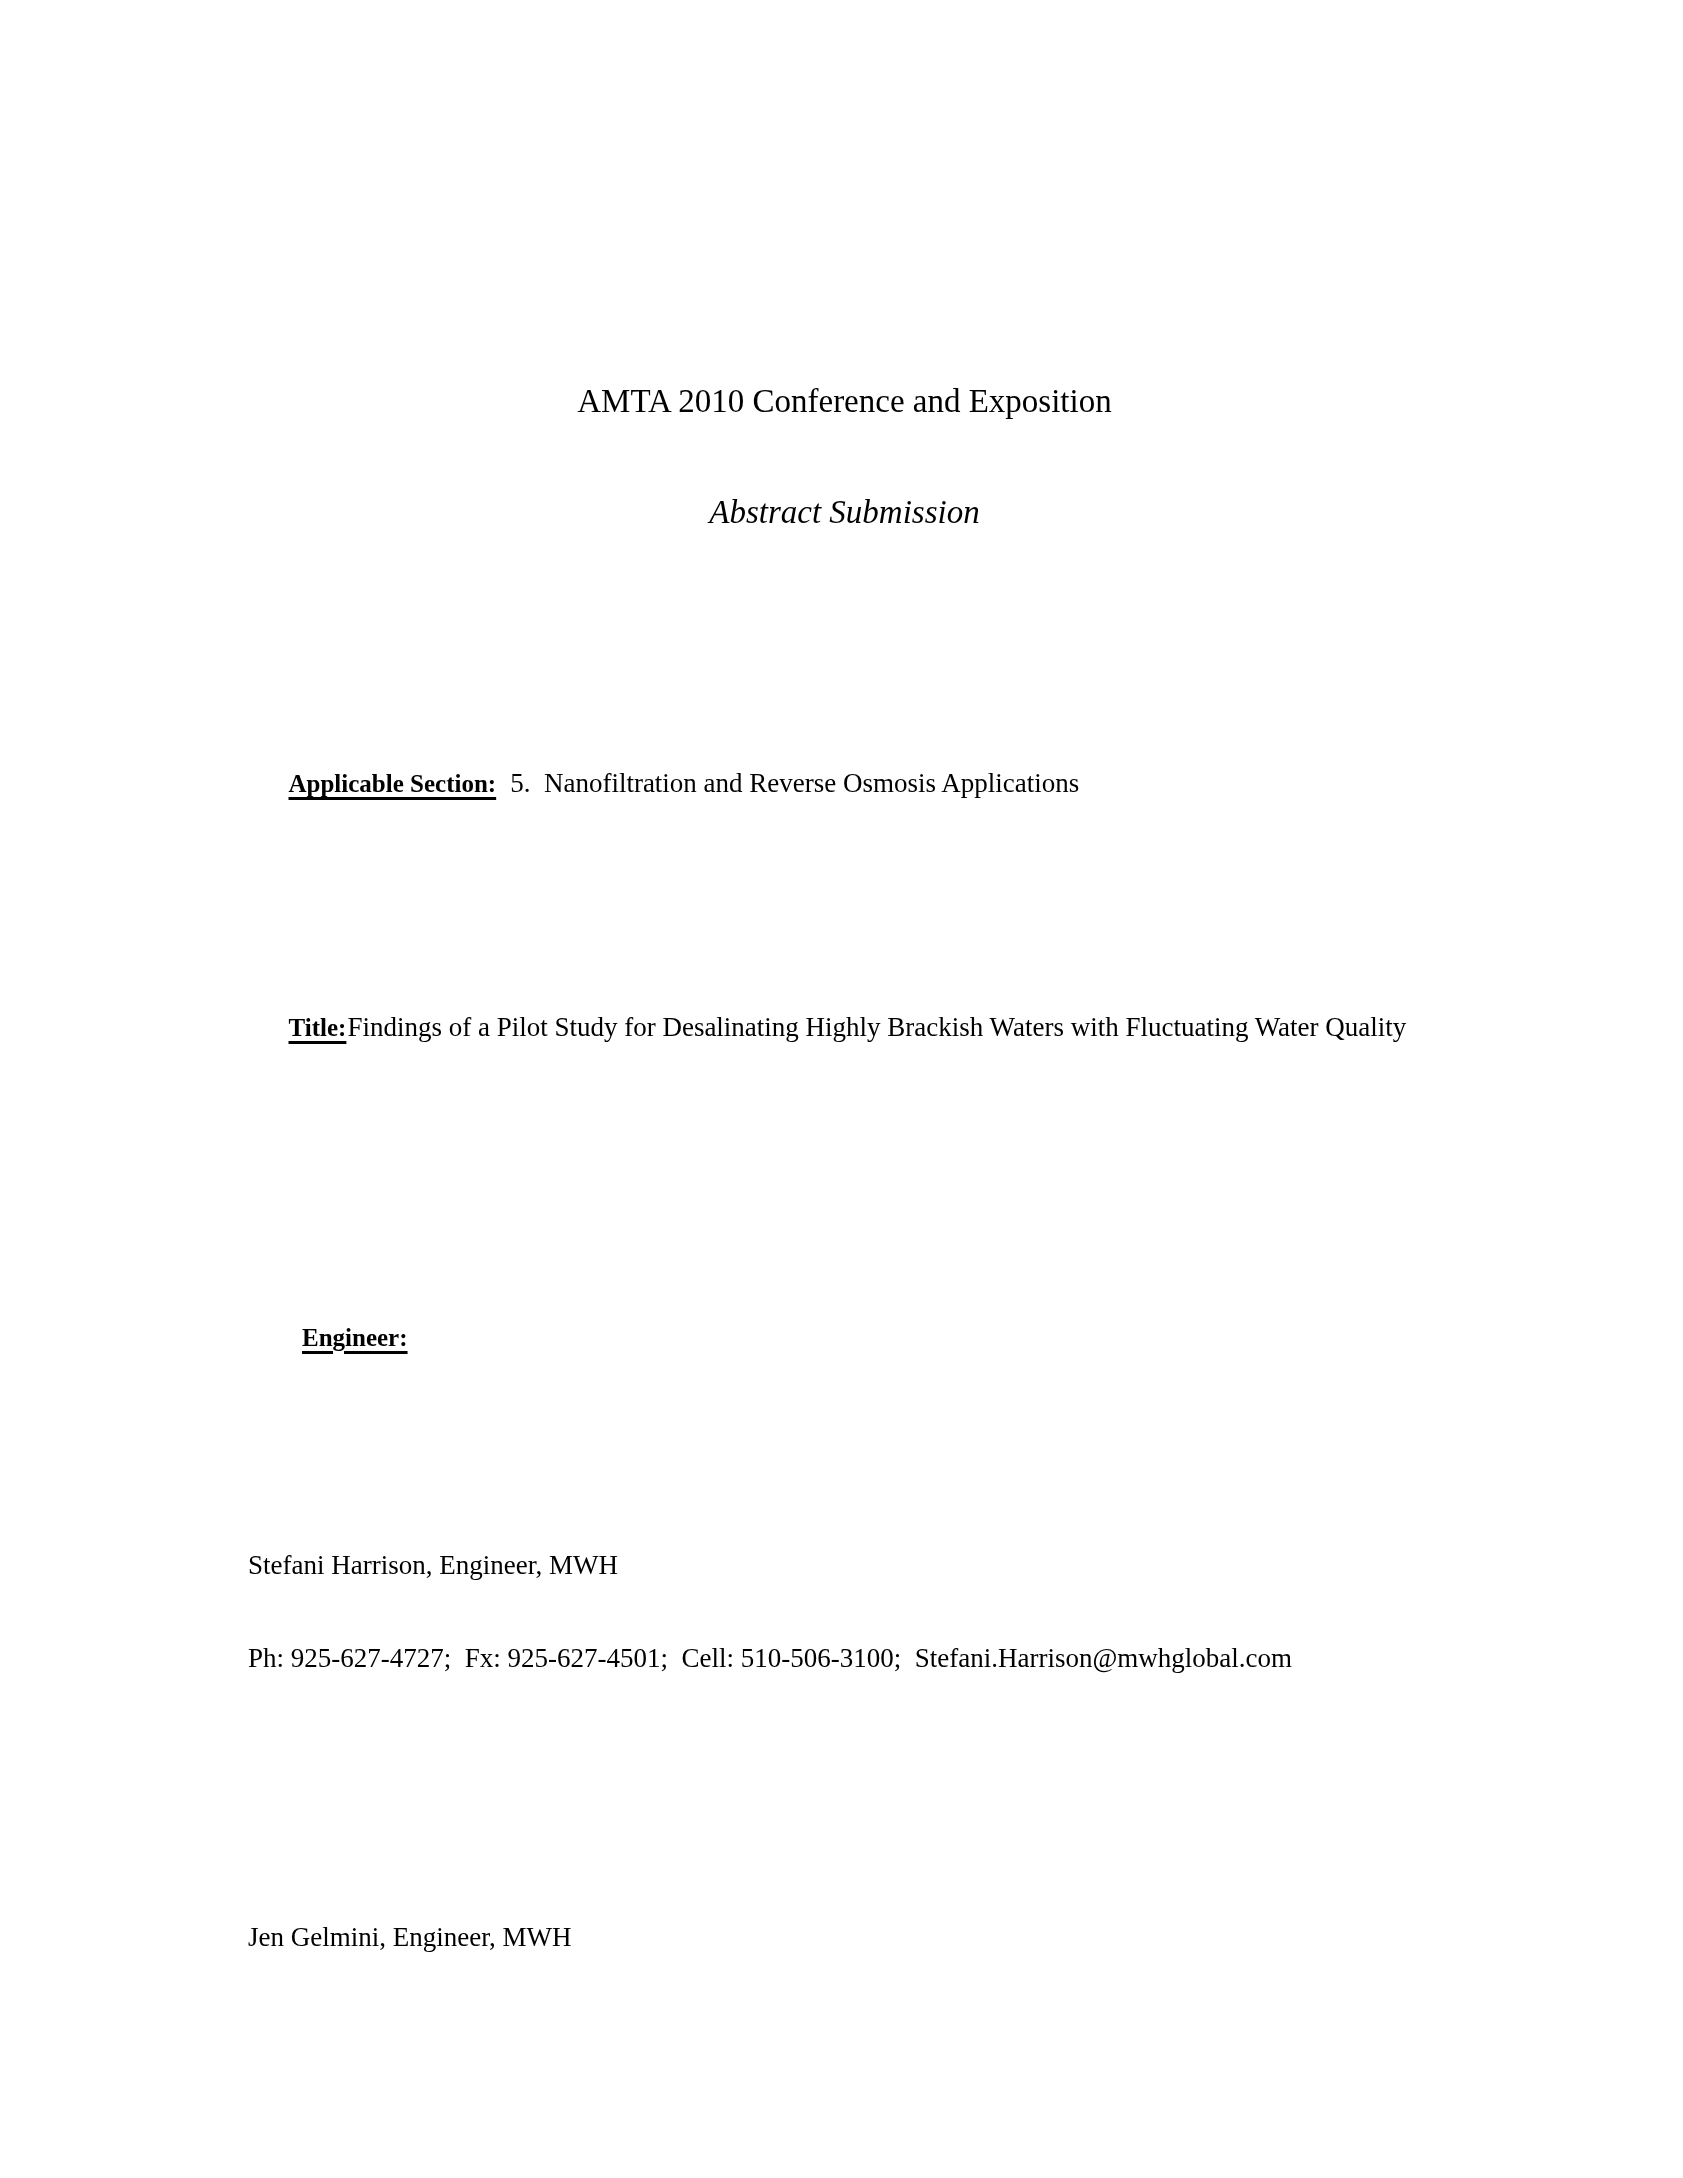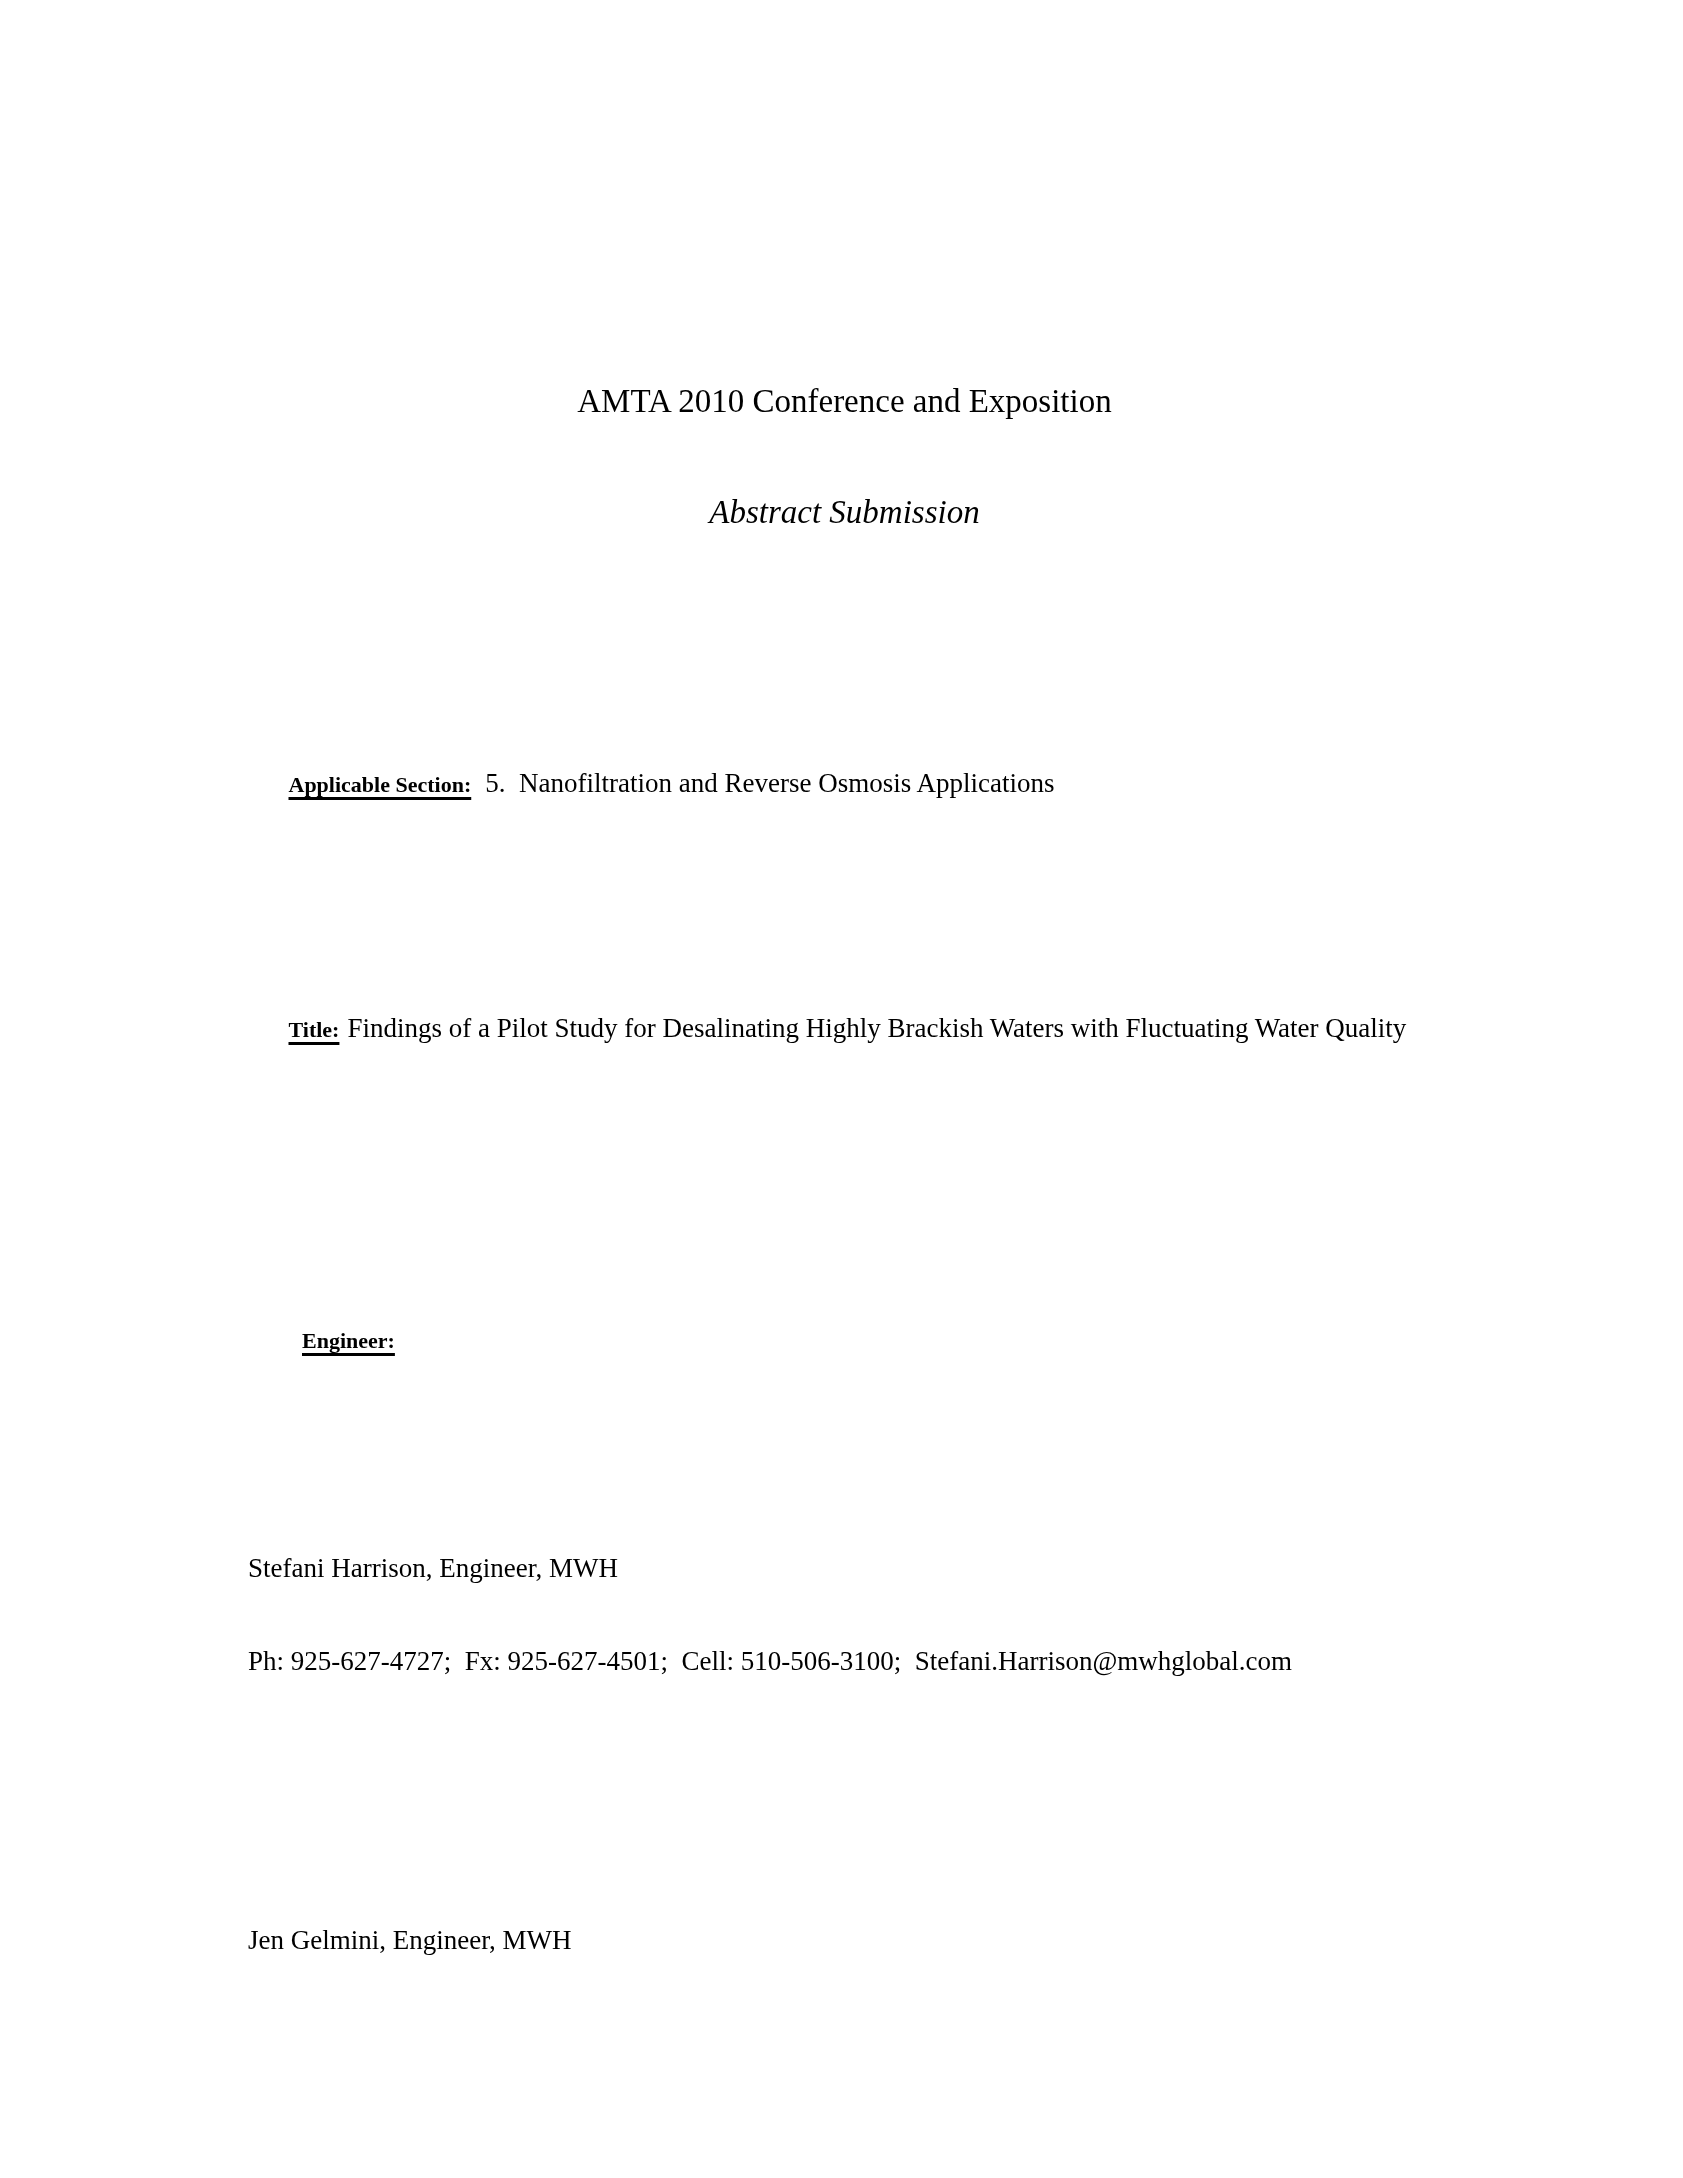--- a/index.html
+++ b/index.html
@@ -21,29 +21,29 @@
     line-height: 31px;
     white-space: pre-wrap;
   }
   .doc-header {
     text-align: center;
     font-size: 33px;
     line-height: 37px;
   }
   .doc-header .subtitle { font-style: italic; }
   .heading {
-    font-size: 22px;
+    font-size: 25px;
     font-weight: bold;
     text-decoration: underline;
     text-decoration-thickness: 3px;
     text-underline-offset: 5px;
   }
   .row { line-height: 38px; }
   .row .heading { margin-right: 14px; }
-  .row.title-row .heading { margin-right: 8px; }
+  .row.title-row .heading { margin-right: 1px; }
   .heading-block { line-height: 38px; }
   .sec-applicable { margin-top: 28px; }
   .sec-title { margin-top: 36px; }
   .sec-authors { margin-top: 40px; }
   .author-entry { margin-top: 31px; }
   .author-entry.first { margin-top: 0; }
 </style>
 </head>
 <body>
 

